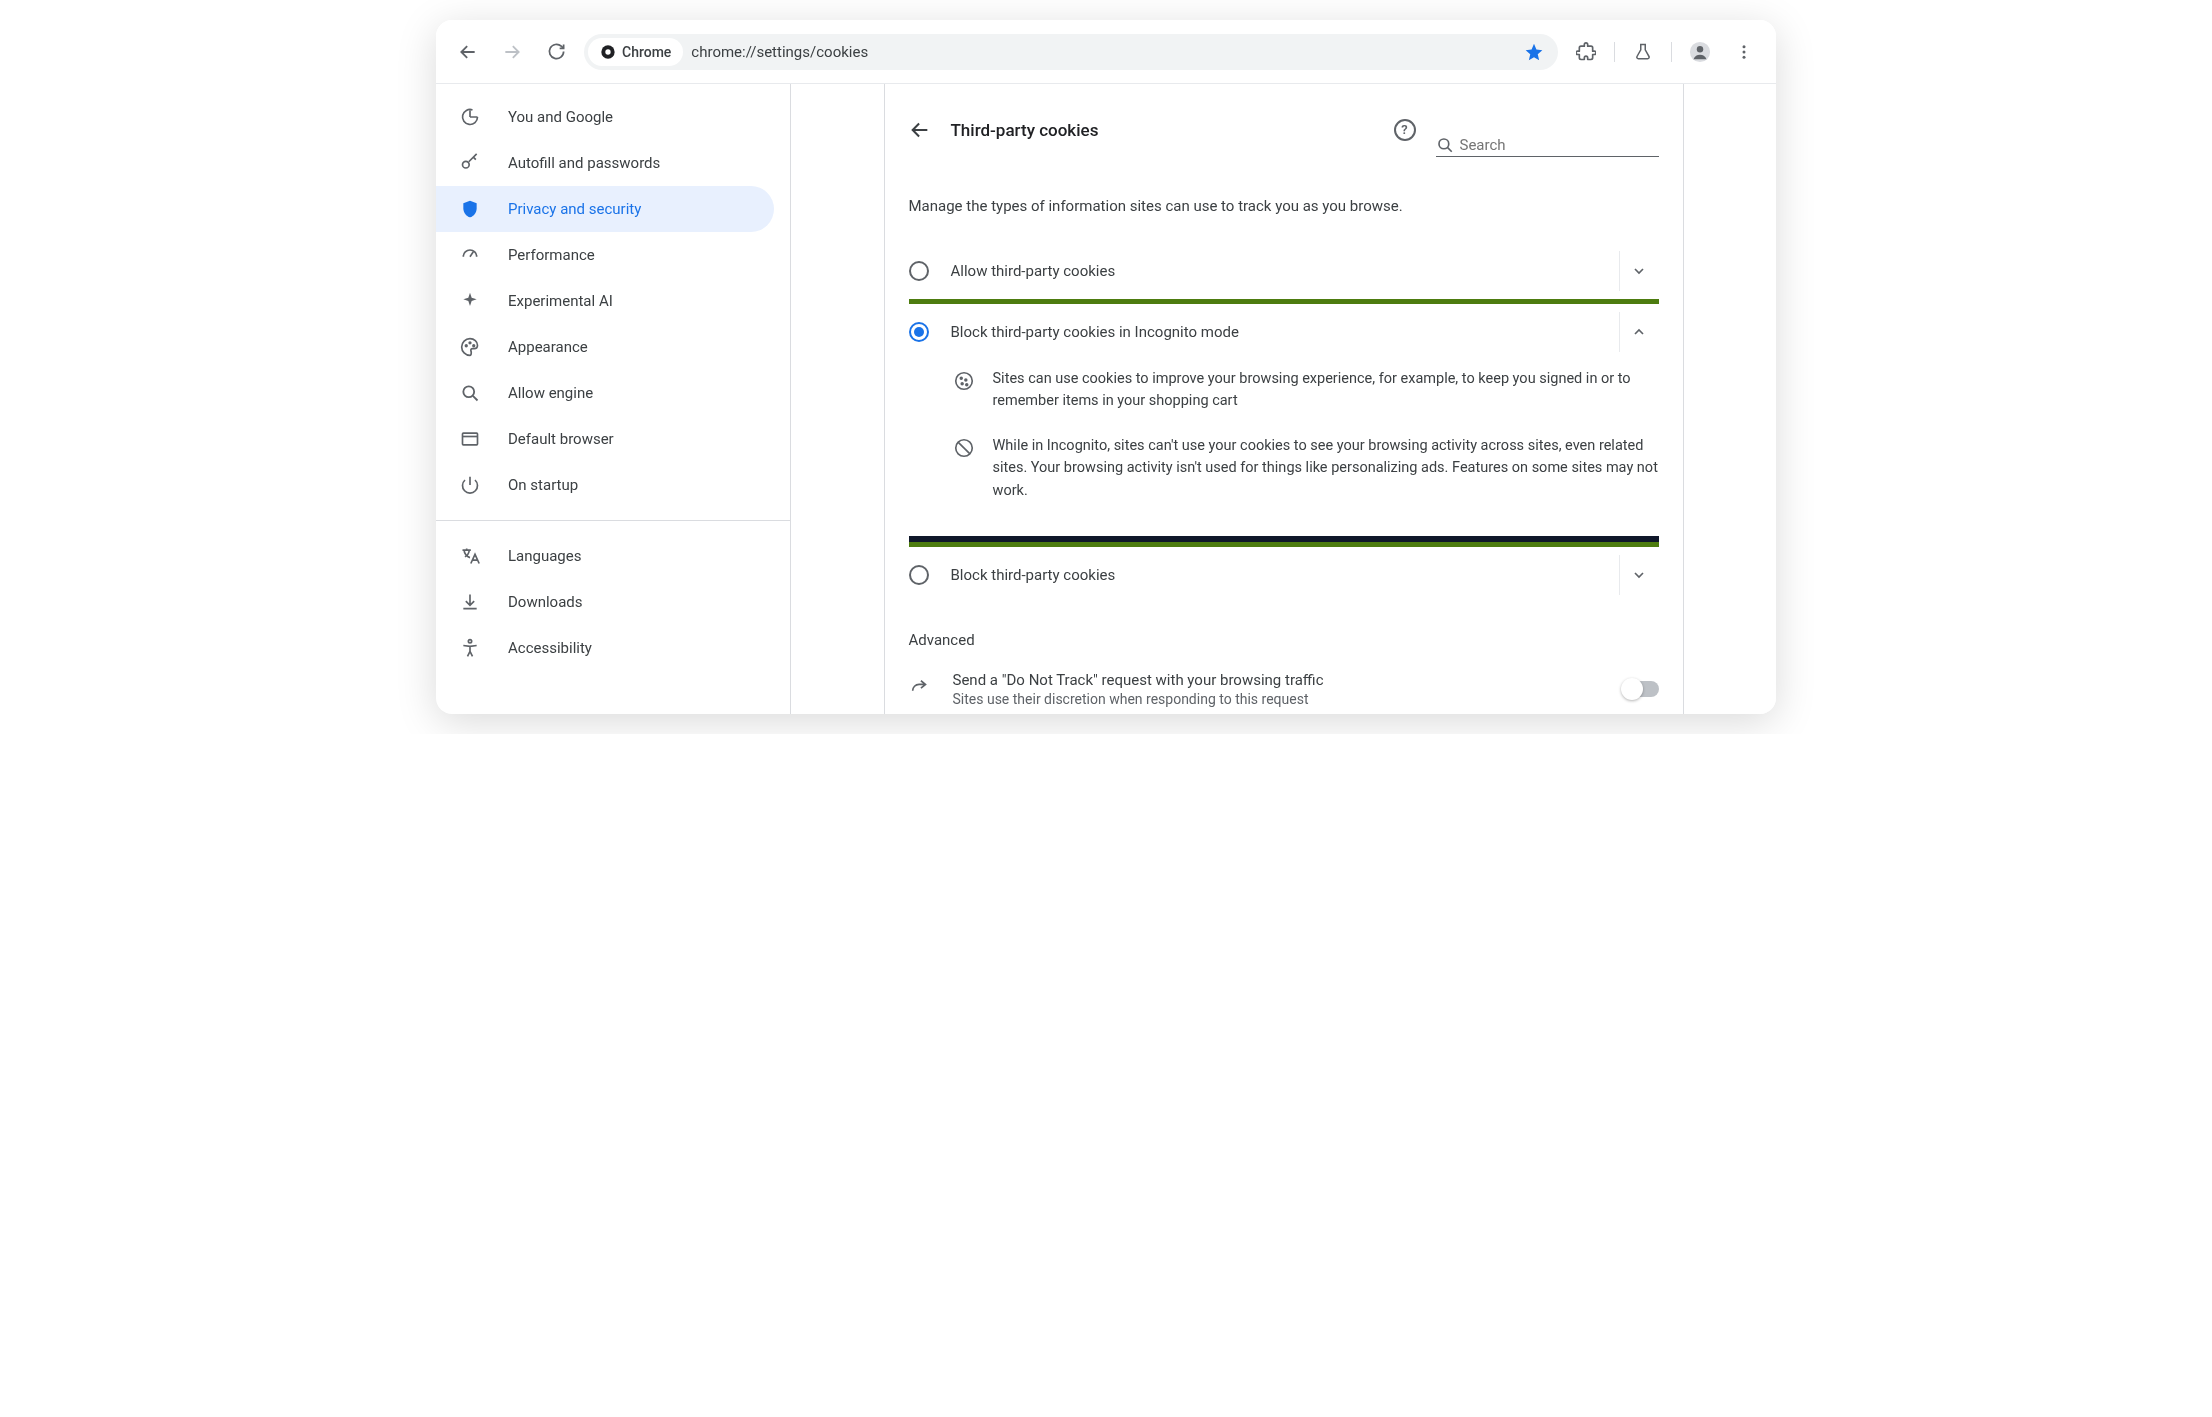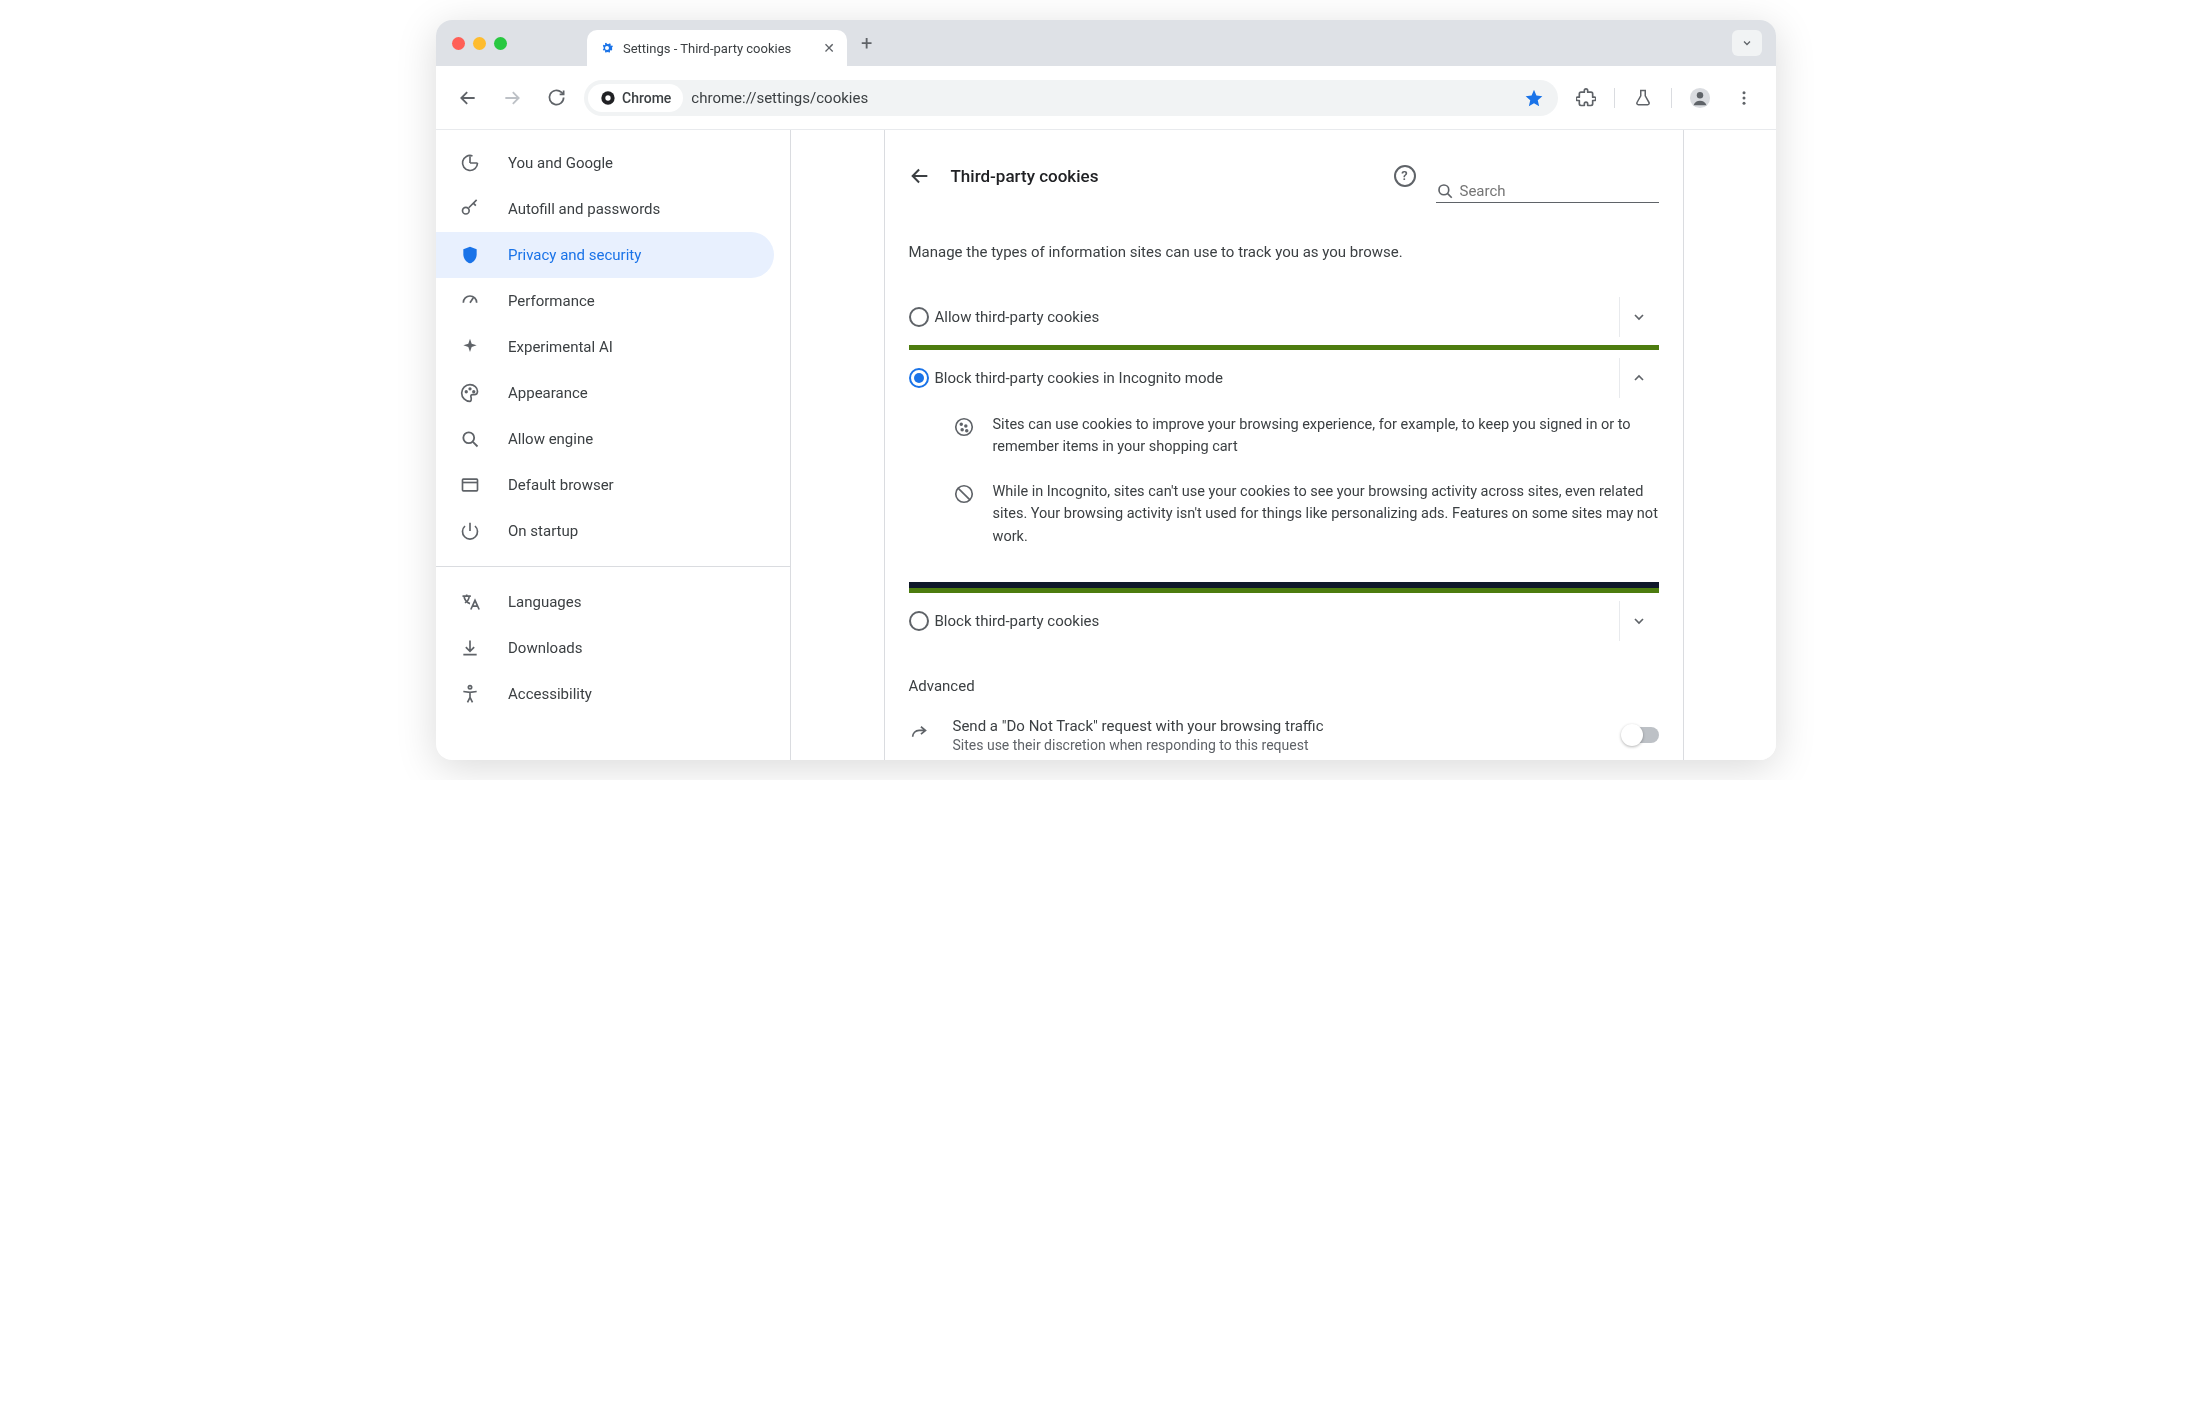--- a/index.html
+++ b/index.html
@@ -171,21 +171,21 @@
 .help-icon { width: 22px; height: 22px; border: 2px solid #5f6368; border-radius: 50%; display:flex; align-items:center; justify-content:center; font-size:13px; font-weight:600; color:#5f6368; cursor:pointer; }
 .panel-search { display:flex; align-items:center; gap:6px; border-bottom: 1px solid #5f6368; padding: 2px 0; min-width: 190px; margin-top: 32px; }
 .panel-search input { border:none; outline:none; font-size:15px; color:#3c4043; background:transparent; flex:1; }
 
 .desc { font-size: 15px; color: #3c4043; margin-bottom: 28px; }
 
 .option-row {
   display: flex;
   align-items: center;
   padding: 18px 0;
-  gap: 6px;
+  gap: 22px;
   cursor: pointer;
 }
 .option-row + .option-row, .expanded-content + .option-row { border-top: 5px solid #4d7c0f; }
 .radio {
   width: 20px; height: 20px; border: 2px solid #5f6368; border-radius: 50%; flex-shrink: 0;
   display:flex; align-items:center; justify-content:center;
 }
 .radio.checked { border-color: #1a73e8; }
 .radio.checked::after { content:''; width:10px; height:10px; background:#1a73e8; border-radius:50%; }
 .option-label { font-size: 15px; color: #3c4043; flex: 1; }
@@ -216,42 +216,20 @@
   box-shadow: 0 1px 3px rgba(0,0,0,0.3);
 }
 
 svg { display: block; }
 </style>
 </head>
 <body>
 
 <div class="window">
 
-  <div class="titlebar">
-    <div class="traffic-lights">
-      <div class="tl r"></div>
-      <div class="tl y"></div>
-      <div class="tl g"></div>
-    </div>
-    <div class="tab">
-      <span class="tab-favicon">
-        <svg viewBox="0 0 24 24" width="16" height="16" fill="#1a73e8">
-            <path d="M19.4 13l.6-1-.6-1 1.5-1.2-1-1.7-1.9.5-.8-.8.5-1.9-1.7-1-1.2 1.5-1-.6-1 .6L10.6 4l-1.7 1 .5 1.9-.8.8-1.9-.5-1 1.7L7.2 11l-.6 1 .6 1-1.5 1.2 1 1.7 1.9-.5.8.8-.5 1.9 1.7 1 1.2-1.5 1 .6 1-.6 1.2 1.5 1.7-1-.5-1.9.8-.8 1.9.5 1-1.7L19.4 13zM12 15a3 3 0 110-6 3 3 0 010 6z"></path>
-          </svg>
-      </span>
-      <span class="tab-title">Settings - Third-party cookies</span>
-      <span class="tab-close">✕</span>
-    </div>
-    <span class="new-tab">+</span>
-    <div class="titlebar-dropdown">
-      <svg width="12" height="12" viewBox="0 0 24 24" fill="none" stroke="#5f6368" stroke-width="2.5">
-          <polyline points="6 9 12 15 18 9"></polyline>
-        </svg>
-    </div>
-  </div>
 
   <div class="toolbar">
     <div class="nav-btn">
       <svg width="20" height="20" viewBox="0 0 24 24" fill="none" stroke="currentColor" stroke-width="2.2">
           <line x1="20" y1="12" x2="4" y2="12"></line>
           <polyline points="11 5 4 12 11 19"></polyline>
         </svg>
     </div>
     <div class="nav-btn disabled">
       <svg width="20" height="20" viewBox="0 0 24 24" fill="none" stroke="currentColor" stroke-width="2.2">

